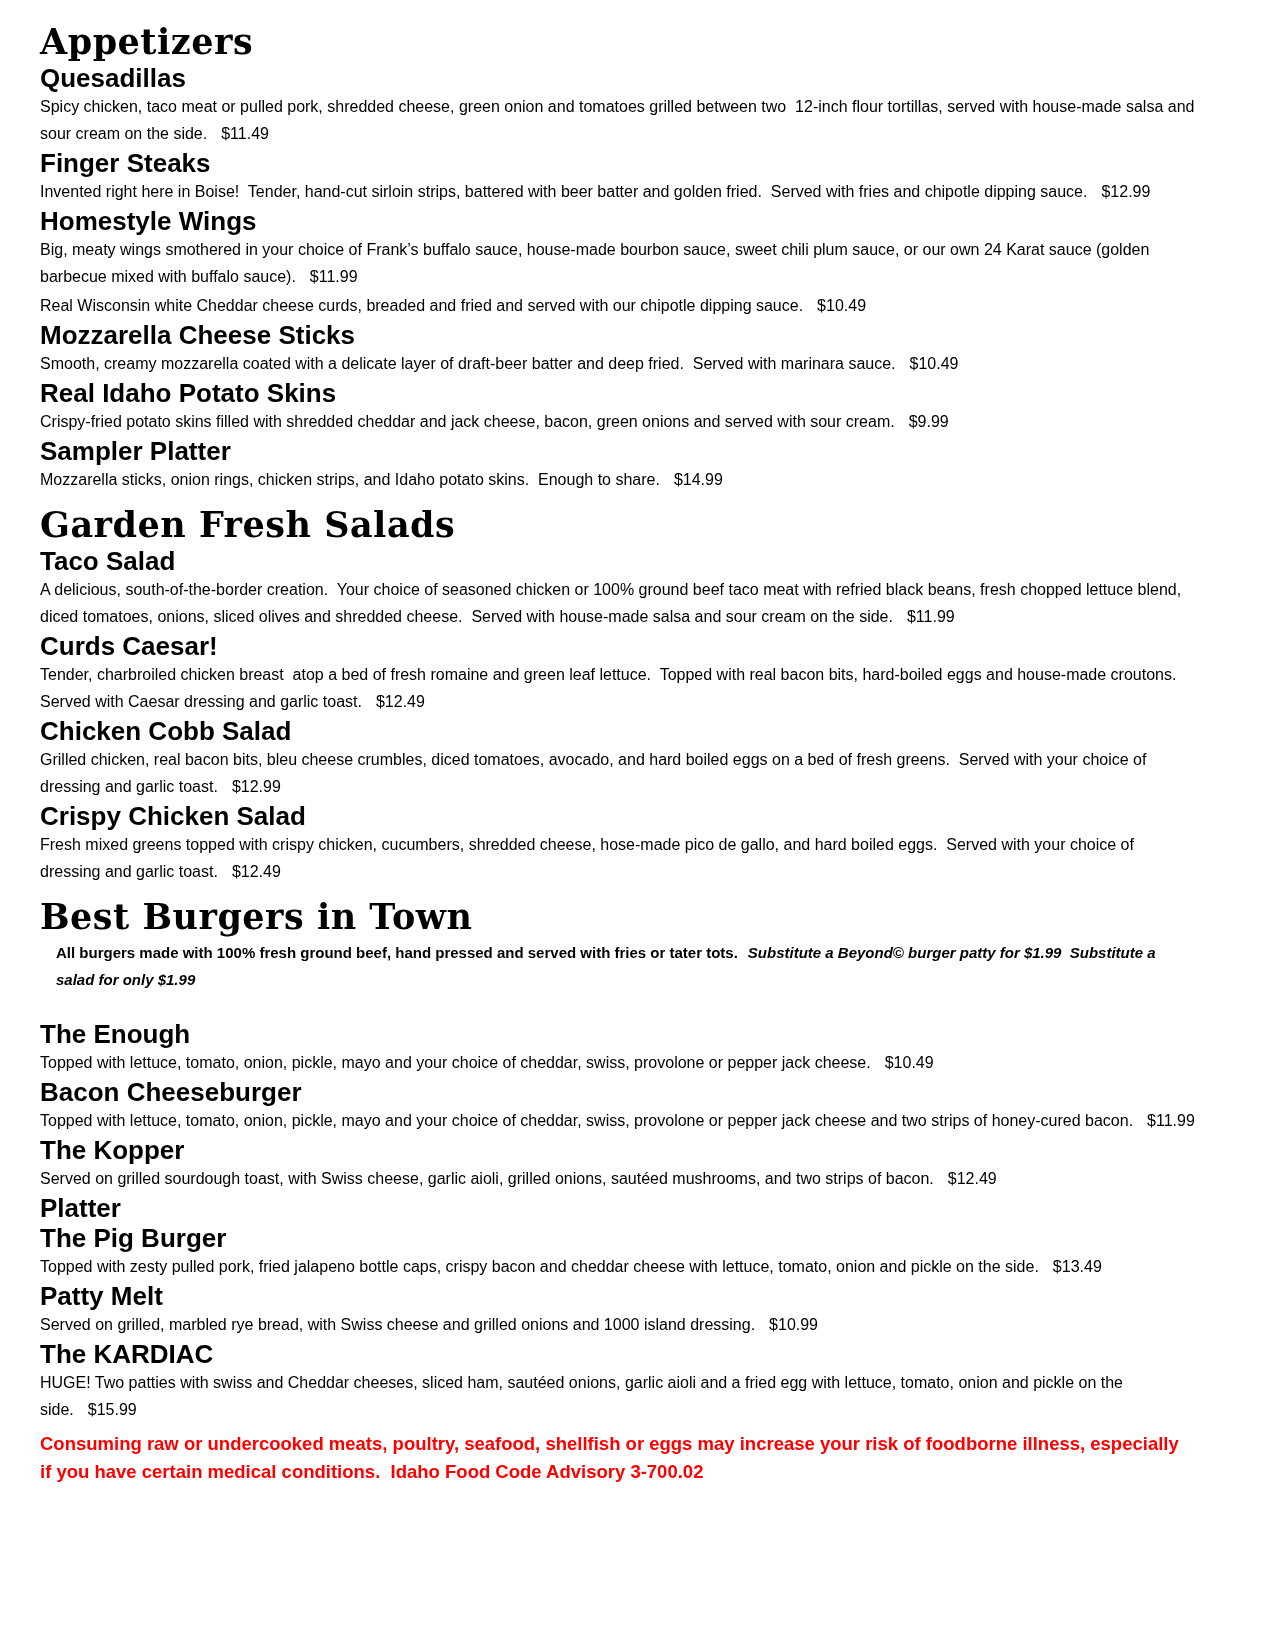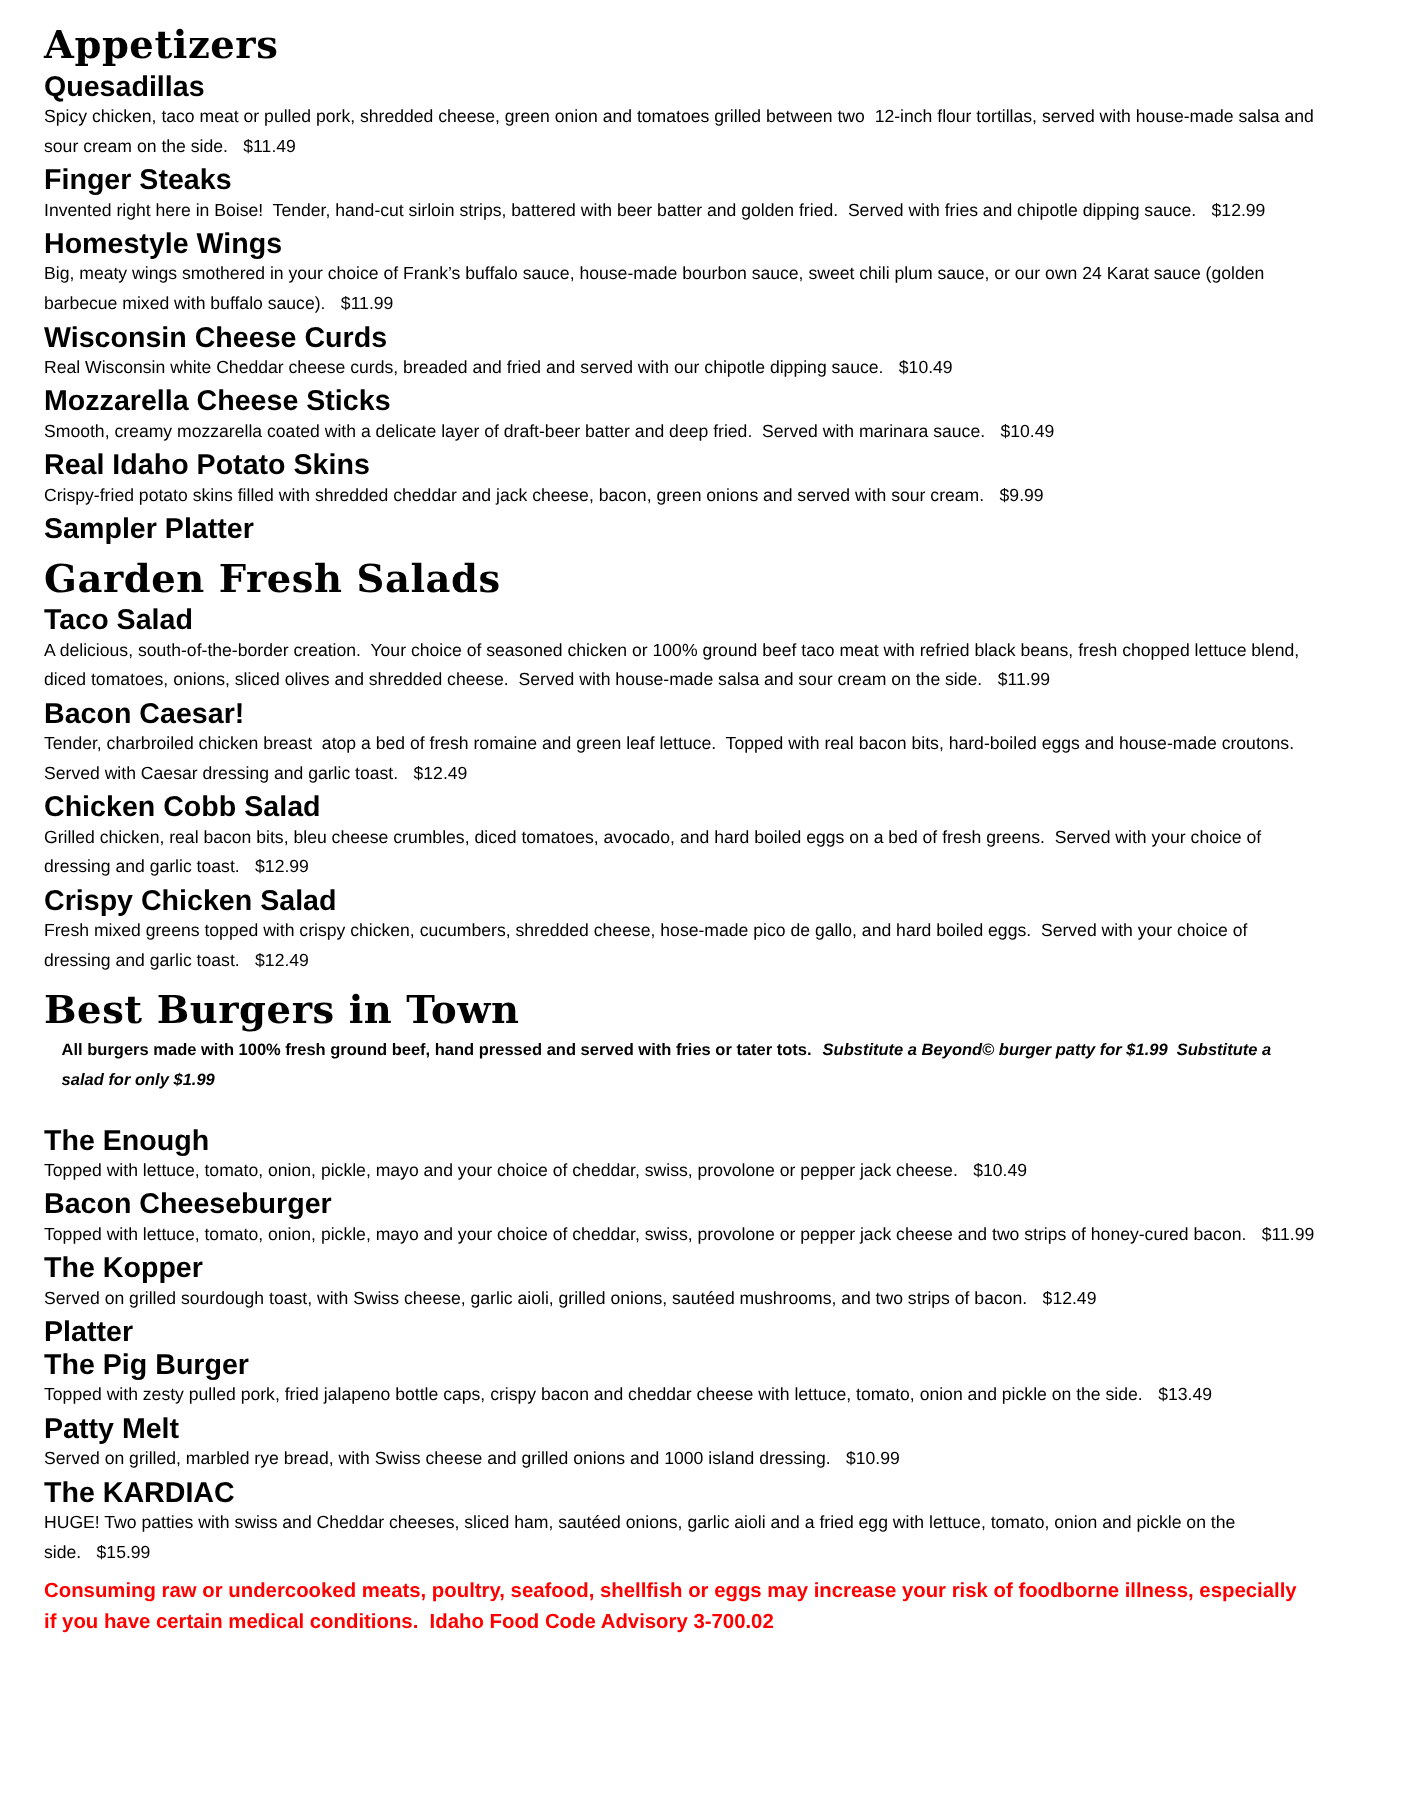--- a/index.html
+++ b/index.html
@@ -72,49 +72,49 @@
       <h2 class="menu-item-name">Finger Steaks</h2>
       <p class="menu-item-desc"><span>Invented right here in Boise!  Tender, hand-cut sirloin strips, battered with beer batter and golden fried.  Served with fries and chipotle dipping sauce.</span><span class="price">$12.99</span></p>
     </div>
 
     <div class="menu-item">
       <h2 class="menu-item-name">Homestyle Wings</h2>
       <p class="menu-item-desc"><span>Big, meaty wings smothered in your choice of Frank’s buffalo sauce, house-made bourbon sauce, sweet chili plum sauce, or our own 24 Karat sauce (golden barbecue mixed with buffalo sauce).</span><span class="price">$11.99</span></p>
     </div>
 
     <div class="menu-item">
-      <h2 class="menu-item-name">Wisconsin Cheese Curds</h2>
       <p class="menu-item-desc"><span>Real Wisconsin white Cheddar cheese curds, breaded and fried and served with our chipotle dipping sauce.</span><span class="price">$10.49</span></p>
     </div>
 
     <div class="menu-item">
       <h2 class="menu-item-name">Mozzarella Cheese Sticks</h2>
       <p class="menu-item-desc"><span>Smooth, creamy mozzarella coated with a delicate layer of draft-beer batter and deep fried.  Served with marinara sauce.</span><span class="price">$10.49</span></p>
     </div>
 
     <div class="menu-item">
       <h2 class="menu-item-name">Real Idaho Potato Skins</h2>
       <p class="menu-item-desc"><span>Crispy-fried potato skins filled with shredded cheddar and jack cheese, bacon, green onions and served with sour cream.</span><span class="price">$9.99</span></p>
     </div>
 
     <div class="menu-item">
       <h2 class="menu-item-name">Sampler Platter</h2>
+      <p class="menu-item-desc"><span>Mozzarella sticks, onion rings, chicken strips, and Idaho potato skins.  Enough to share.</span><span class="price">$14.99</span></p>
     </div>
   </section>
 
   <section>
     <h1 class="section-title">Garden Fresh Salads</h1>
 
     <div class="menu-item">
       <h2 class="menu-item-name">Taco Salad</h2>
       <p class="menu-item-desc"><span>A delicious, south-of-the-border creation.  Your choice of seasoned chicken or 100% ground beef taco meat with refried black beans, fresh chopped lettuce blend, diced tomatoes, onions, sliced olives and shredded cheese.  Served with house-made salsa and sour cream on the side.</span><span class="price">$11.99</span></p>
     </div>
 
     <div class="menu-item">
-      <h2 class="menu-item-name">Bacon Caesar!</h2>
+      <h2 class="menu-item-name">Curds Caesar!</h2>
       <p class="menu-item-desc"><span>Tender, charbroiled chicken breast  atop a bed of fresh romaine and green leaf lettuce.  Topped with real bacon bits, hard-boiled eggs and house-made croutons.  Served with Caesar dressing and garlic toast.</span><span class="price">$12.49</span></p>
     </div>
 
     <div class="menu-item">
       <h2 class="menu-item-name">Chicken Cobb Salad</h2>
       <p class="menu-item-desc"><span>Grilled chicken, real bacon bits, bleu cheese crumbles, diced tomatoes, avocado, and hard boiled eggs on a bed of fresh greens.  Served with your choice of dressing and garlic toast.</span><span class="price">$12.99</span></p>
     </div>
 
     <div class="menu-item">
       <h2 class="menu-item-name">Crispy Chicken Salad</h2>

